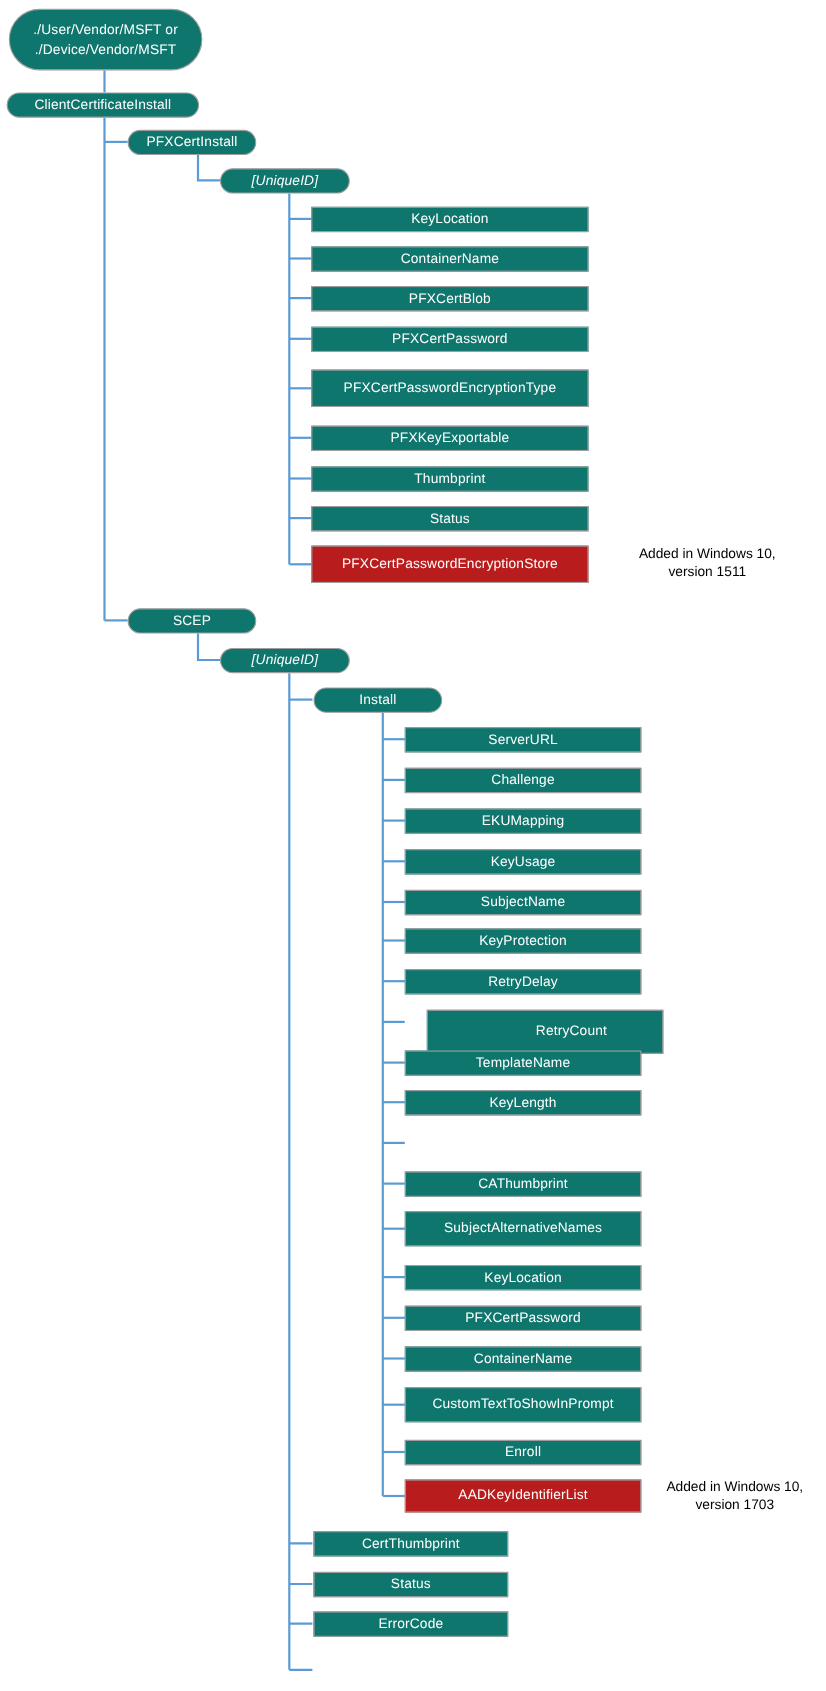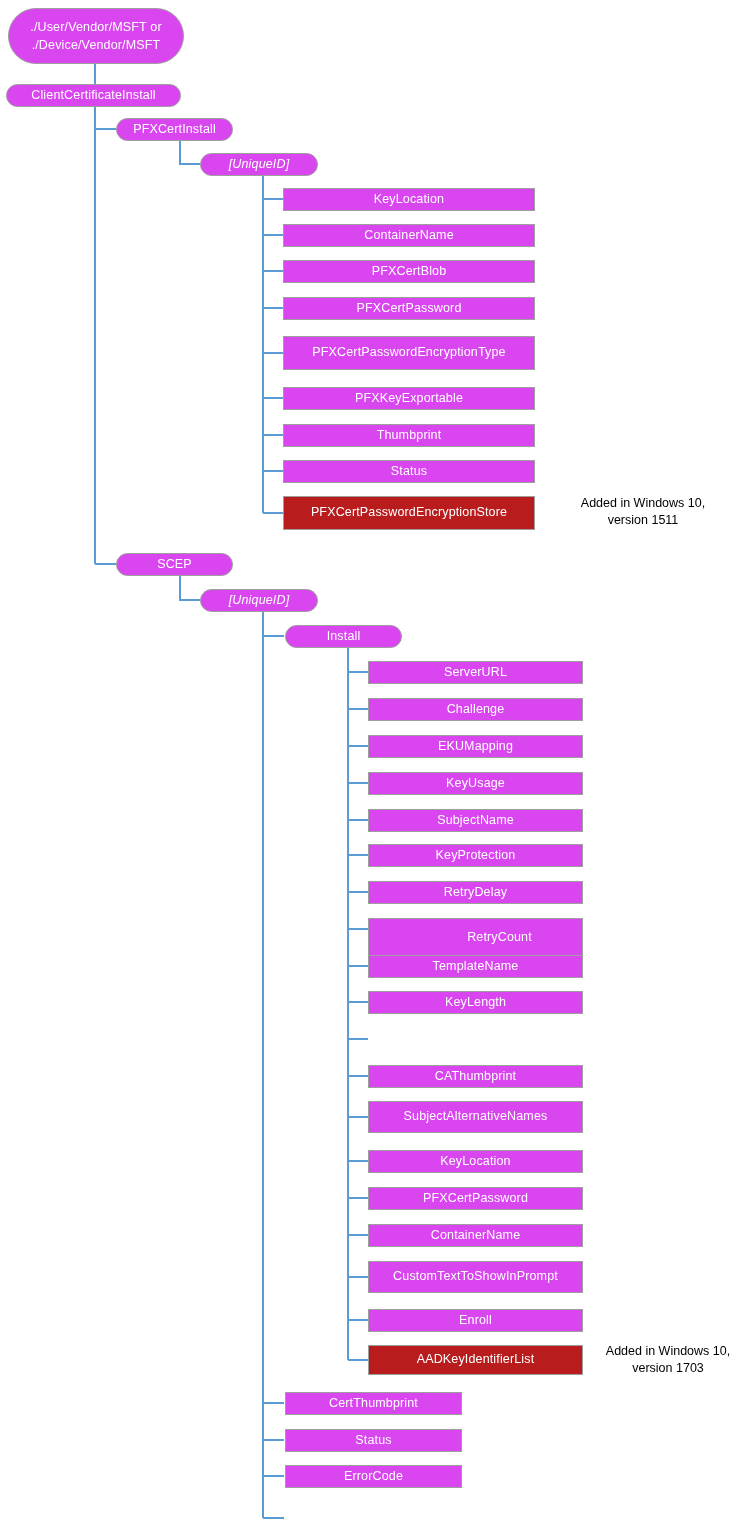--- a/index.html
+++ b/index.html
@@ -30,21 +30,21 @@
     box-sizing: border-box;
     display: flex;
     align-items: center;
     justify-content: center;
     text-align: center;
     color: #ffffff;
     font-size: 12.5px;
     line-height: 1.22;
     letter-spacing: 0.15px;
     border: 1px solid #9e9e9e;
-    background: #d946ef;
+    background: #0f766e;
     white-space: pre-line;
   }
   .node.rounded {
     border-radius: 999px;
     border: 1px solid #9e9e9e;
   }
   .node.blue {
     background: #b91c1c;
   }
   .node.italic {
@@ -153,21 +153,21 @@
   <div class="annotation" style="left:545px; top:495px; width:196px;">Added in Windows 10,
 version 1511</div>
 
   <div class="node" style="left:368px; top:661px; width:215px; height:23px;">ServerURL</div>
   <div class="node" style="left:368px; top:698px; width:215px; height:23px;">Challenge</div>
   <div class="node" style="left:368px; top:735px; width:215px; height:23px;">EKUMapping</div>
   <div class="node" style="left:368px; top:772px; width:215px; height:23px;">KeyUsage</div>
   <div class="node" style="left:368px; top:809px; width:215px; height:23px;">SubjectName</div>
   <div class="node" style="left:368px; top:844px; width:215px; height:23px;">KeyProtection</div>
   <div class="node" style="left:368px; top:881px; width:215px; height:23px;">RetryDelay</div>
-  <div class="node" style="left:368px; top:918px; width:215px; height:40px;padding-left:48px;">RetryCount</div>
+  <div class="node" style="left:388px; top:918px; width:215px; height:40px;padding-left:48px;">RetryCount</div>
   <div class="node" style="left:368px; top:955px; width:215px; height:23px;">TemplateName</div>
   <div class="node" style="left:368px; top:991px; width:215px; height:23px;">KeyLength</div>
   <div class="node" style="left:368px; top:1065px; width:215px; height:23px;">CAThumbprint</div>
   <div class="node" style="left:368px; top:1101px; width:215px; height:32px;">SubjectAlternativeNames</div>
   <div class="node" style="left:368px; top:1150px; width:215px; height:23px;">KeyLocation</div>
   <div class="node" style="left:368px; top:1187px; width:215px; height:23px;">PFXCertPassword</div>
   <div class="node" style="left:368px; top:1224px; width:215px; height:23px;">ContainerName</div>
   <div class="node" style="left:368px; top:1261px; width:215px; height:32px;">CustomTextToShowInPrompt</div>
   <div class="node" style="left:368px; top:1309px; width:215px; height:23px;">Enroll</div>
   <div class="node blue" style="left:368px; top:1345px; width:215px; height:30px;">AADKeyIdentifierList</div>

